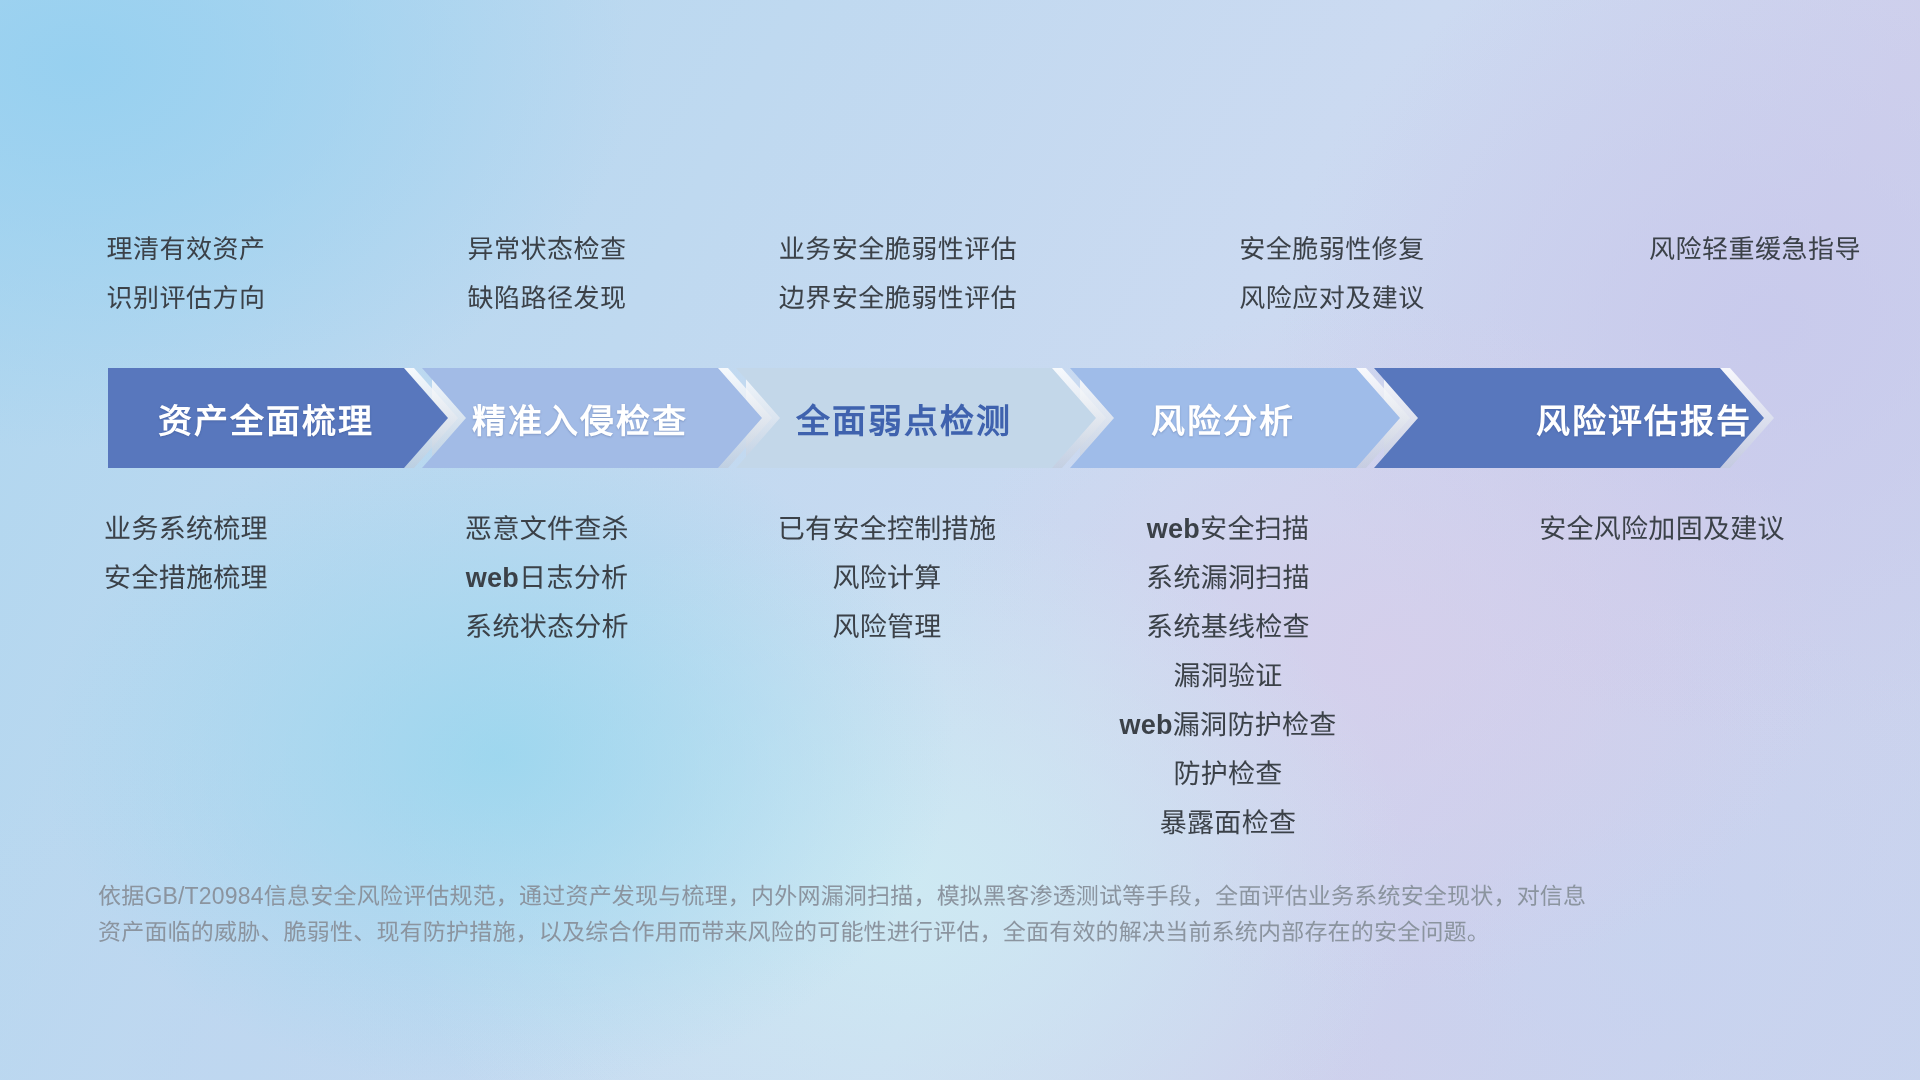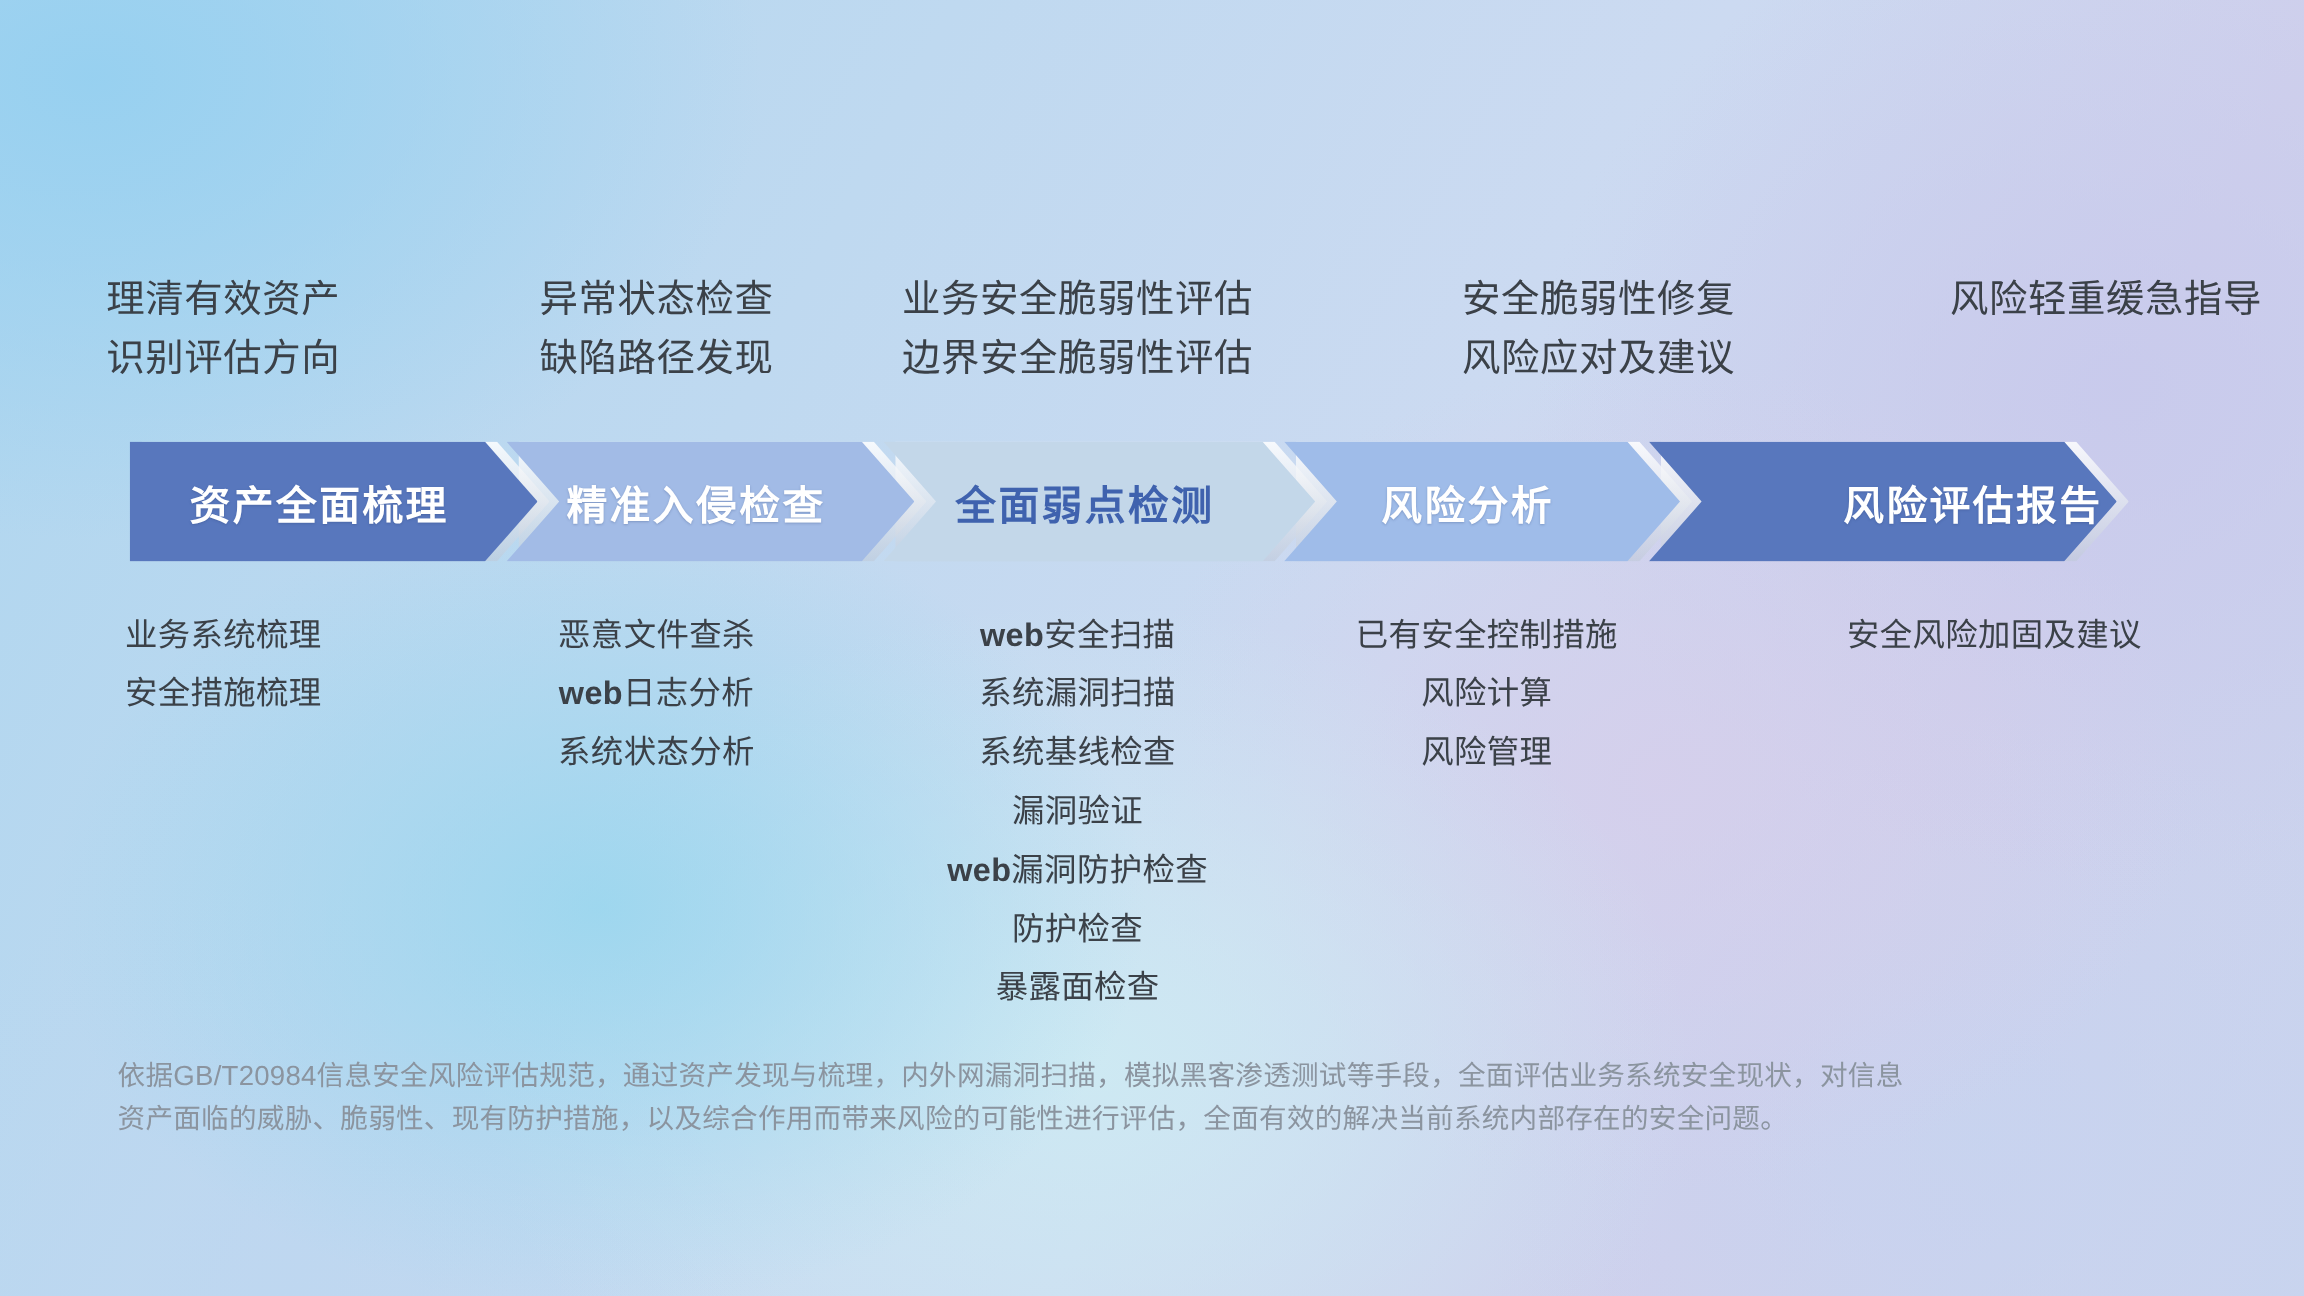--- a/index.html
+++ b/index.html
@@ -20,21 +20,21 @@
       radial-gradient(640px 520px at 12% 98%, rgba(190,214,240,.70) 0%, rgba(190,214,240,0) 62%),
       linear-gradient(118deg,#aed6ef 0%,#bfd9f0 32%,#ccdaf1 58%,#cfd0ec 78%,#c9d4ee 100%);
   }
   
   .top-notes{
     position:absolute;left:0;top:225px;width:1920px;height:120px;
     display:flex;
   }
   .note-col{display:flex;flex-direction:column;align-items:center;justify-content:flex-start;}
   .note-line{
-    font-size:32px;color:#3b4148;letter-spacing:.5px;line-height:49px;white-space:nowrap;
+    font-size:26px;color:#3b4148;letter-spacing:.5px;line-height:49px;white-space:nowrap;
   }
   
   .flow{
     position:absolute;left:108px;top:368px;width:1760px;height:100px;
     display:flex;align-items:stretch;
   }
   .chev{
     position:relative;height:100px;display:flex;align-items:center;justify-content:center;
     box-sizing:border-box;
   }
@@ -136,33 +136,33 @@
   <div class="detail-cols" id="detail-cols">
       <div class="detail-col" style="width: 372px;">
         <div class="detail-line">业务系统梳理</div>
         <div class="detail-line">安全措施梳理</div>
       </div>
       <div class="detail-col" style="width: 350px;">
         <div class="detail-line">恶意文件查杀</div>
         <div class="detail-line"><span class="lat">web</span>日志分析</div>
         <div class="detail-line">系统状态分析</div>
       </div>
+      <div class="detail-col" style="width: 330px;">
+        <div class="detail-line">已有安全控制措施</div>
+        <div class="detail-line">风险计算</div>
+        <div class="detail-line">风险管理</div>
+      </div>
       <div class="detail-col" style="width: 352px;">
         <div class="detail-line"><span class="lat">web</span>安全扫描</div>
         <div class="detail-line">系统漏洞扫描</div>
         <div class="detail-line">系统基线检查</div>
         <div class="detail-line">漏洞验证</div>
         <div class="detail-line"><span class="lat">web</span>漏洞防护检查</div>
         <div class="detail-line">防护检查</div>
         <div class="detail-line">暴露面检查</div>
-      </div>
-      <div class="detail-col" style="width: 330px;">
-        <div class="detail-line">已有安全控制措施</div>
-        <div class="detail-line">风险计算</div>
-        <div class="detail-line">风险管理</div>
       </div>
       <div class="detail-col" style="width: 516px;">
         <div class="detail-line">安全风险加固及建议</div>
       </div>
     </div>
 
   <div class="footer">
     <p>依据GB/T20984信息安全风险评估规范，通过资产发现与梳理，内外网漏洞扫描，模拟黑客渗透测试等手段，全面评估业务系统安全现状，对信息</p>
     <p>资产面临的威胁、脆弱性、现有防护措施，以及综合作用而带来风险的可能性进行评估，全面有效的解决当前系统内部存在的安全问题。</p>
   </div>

